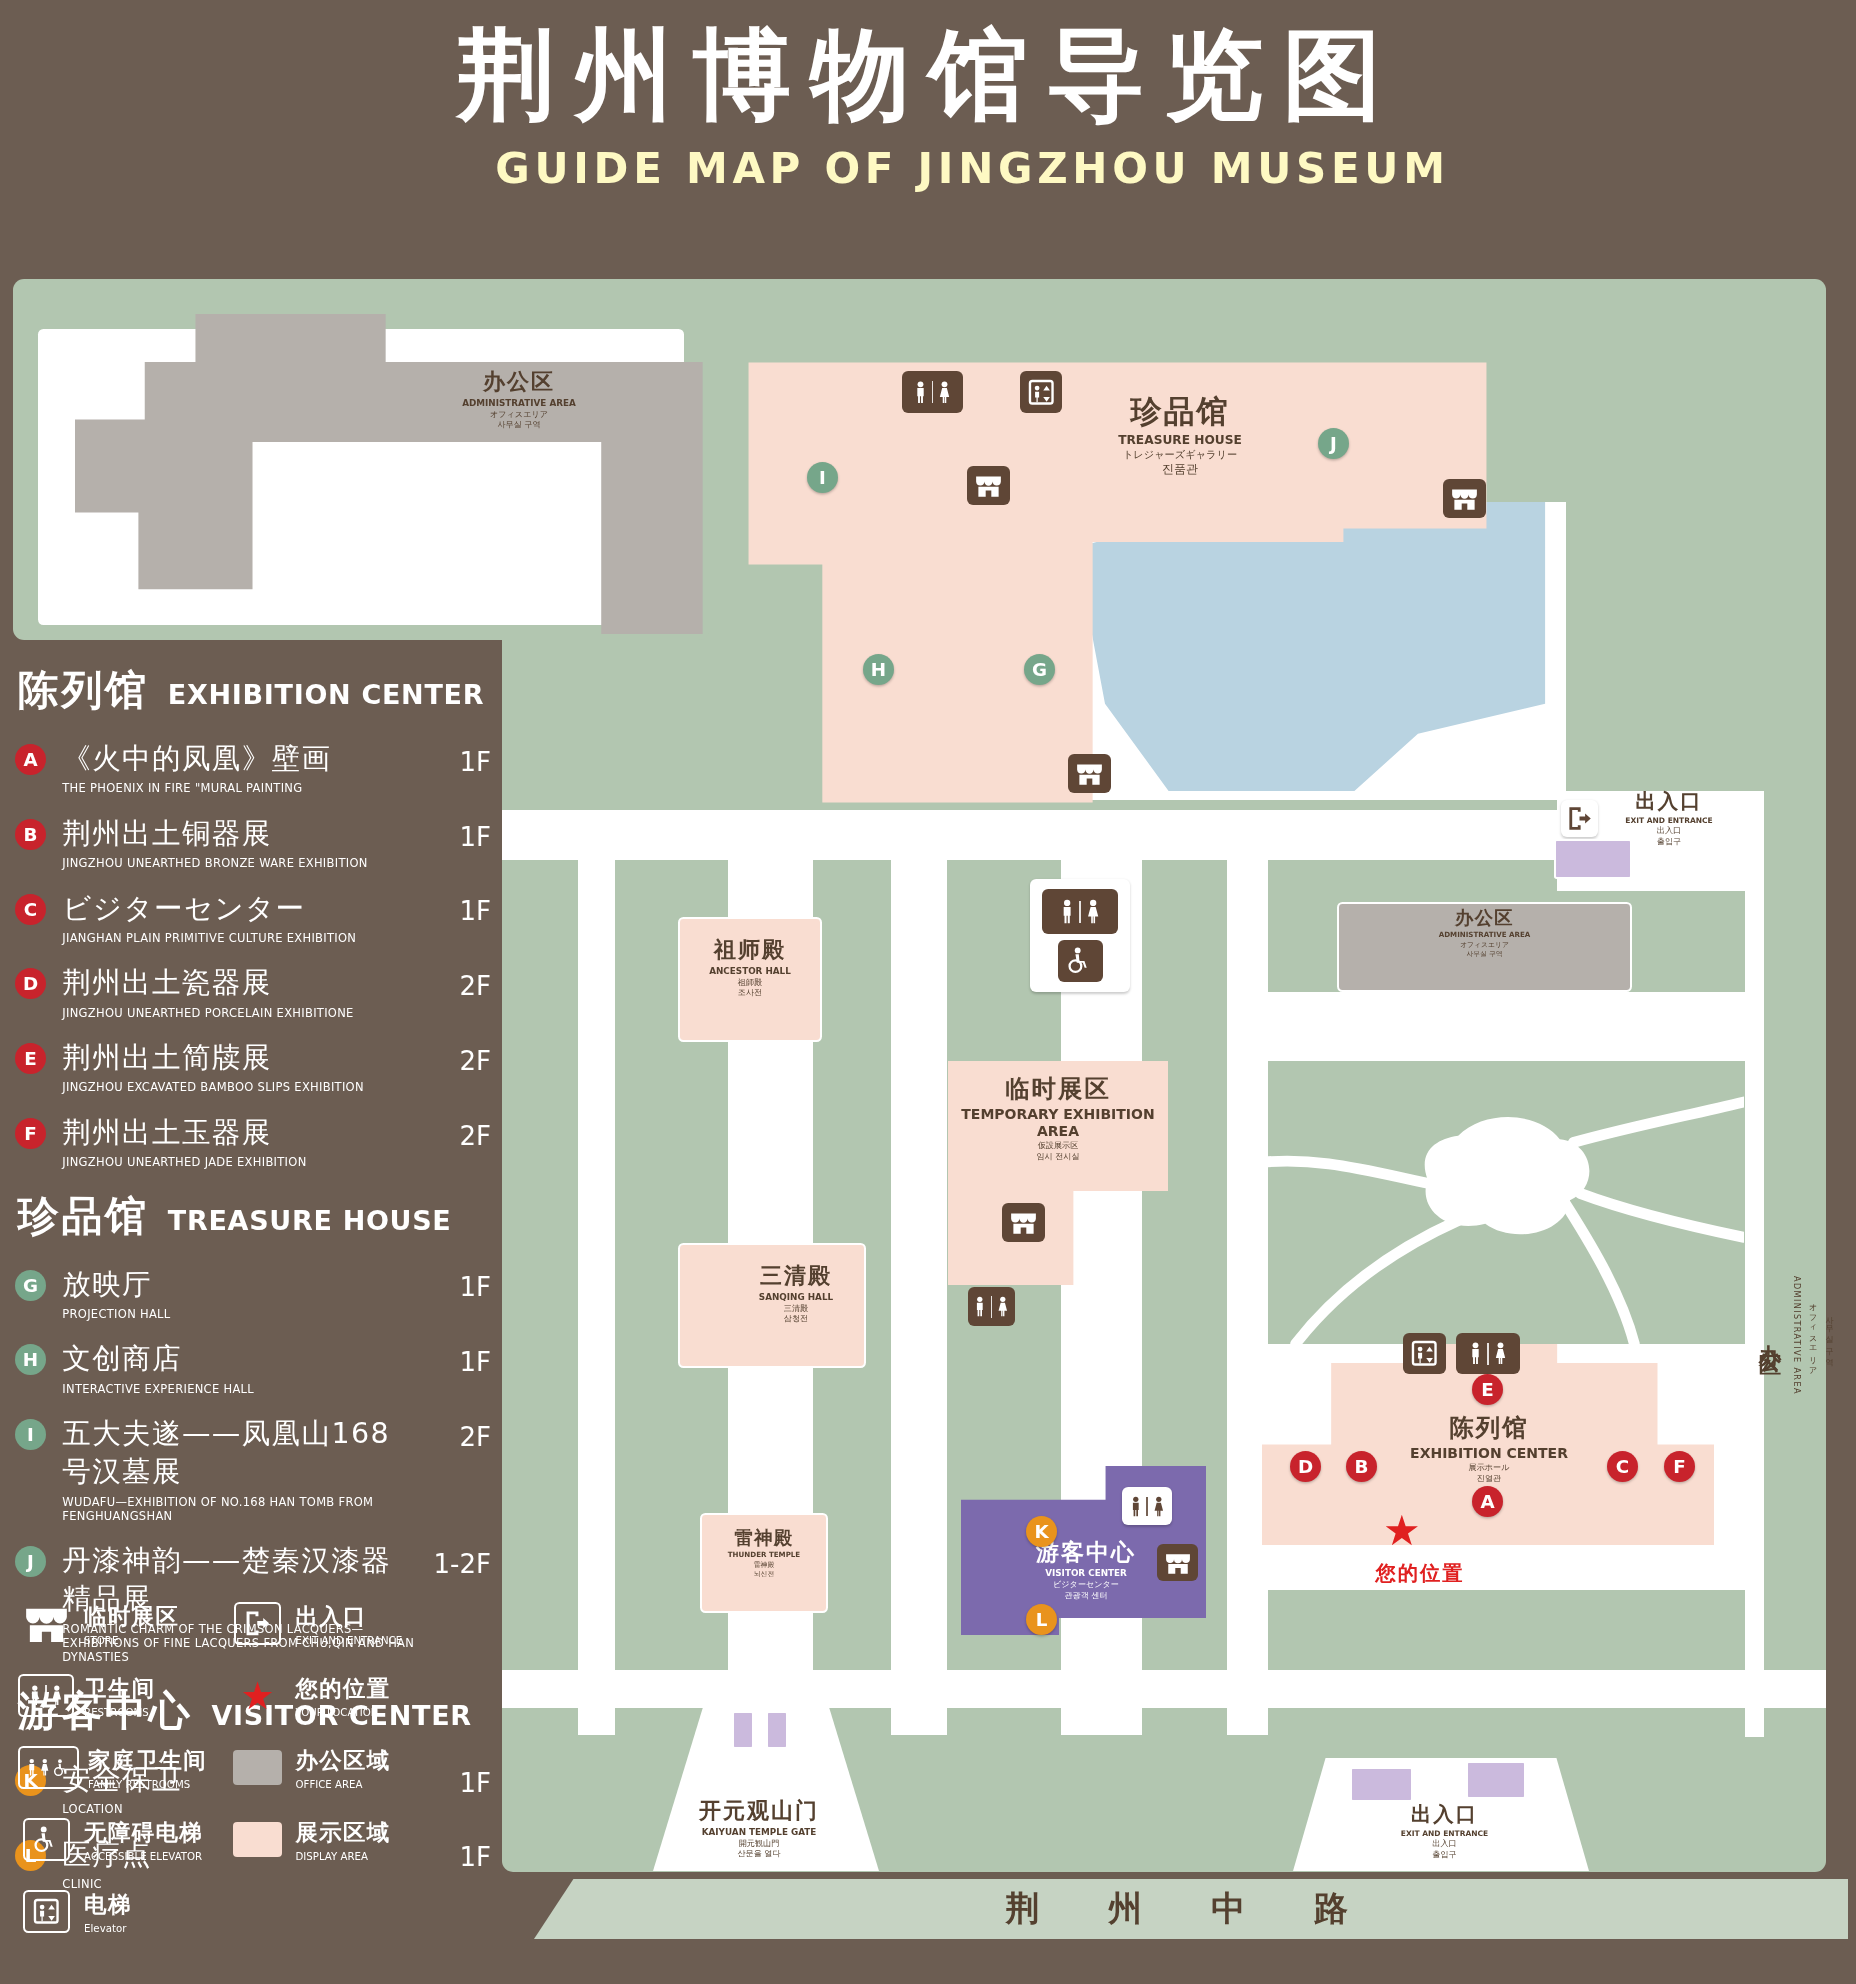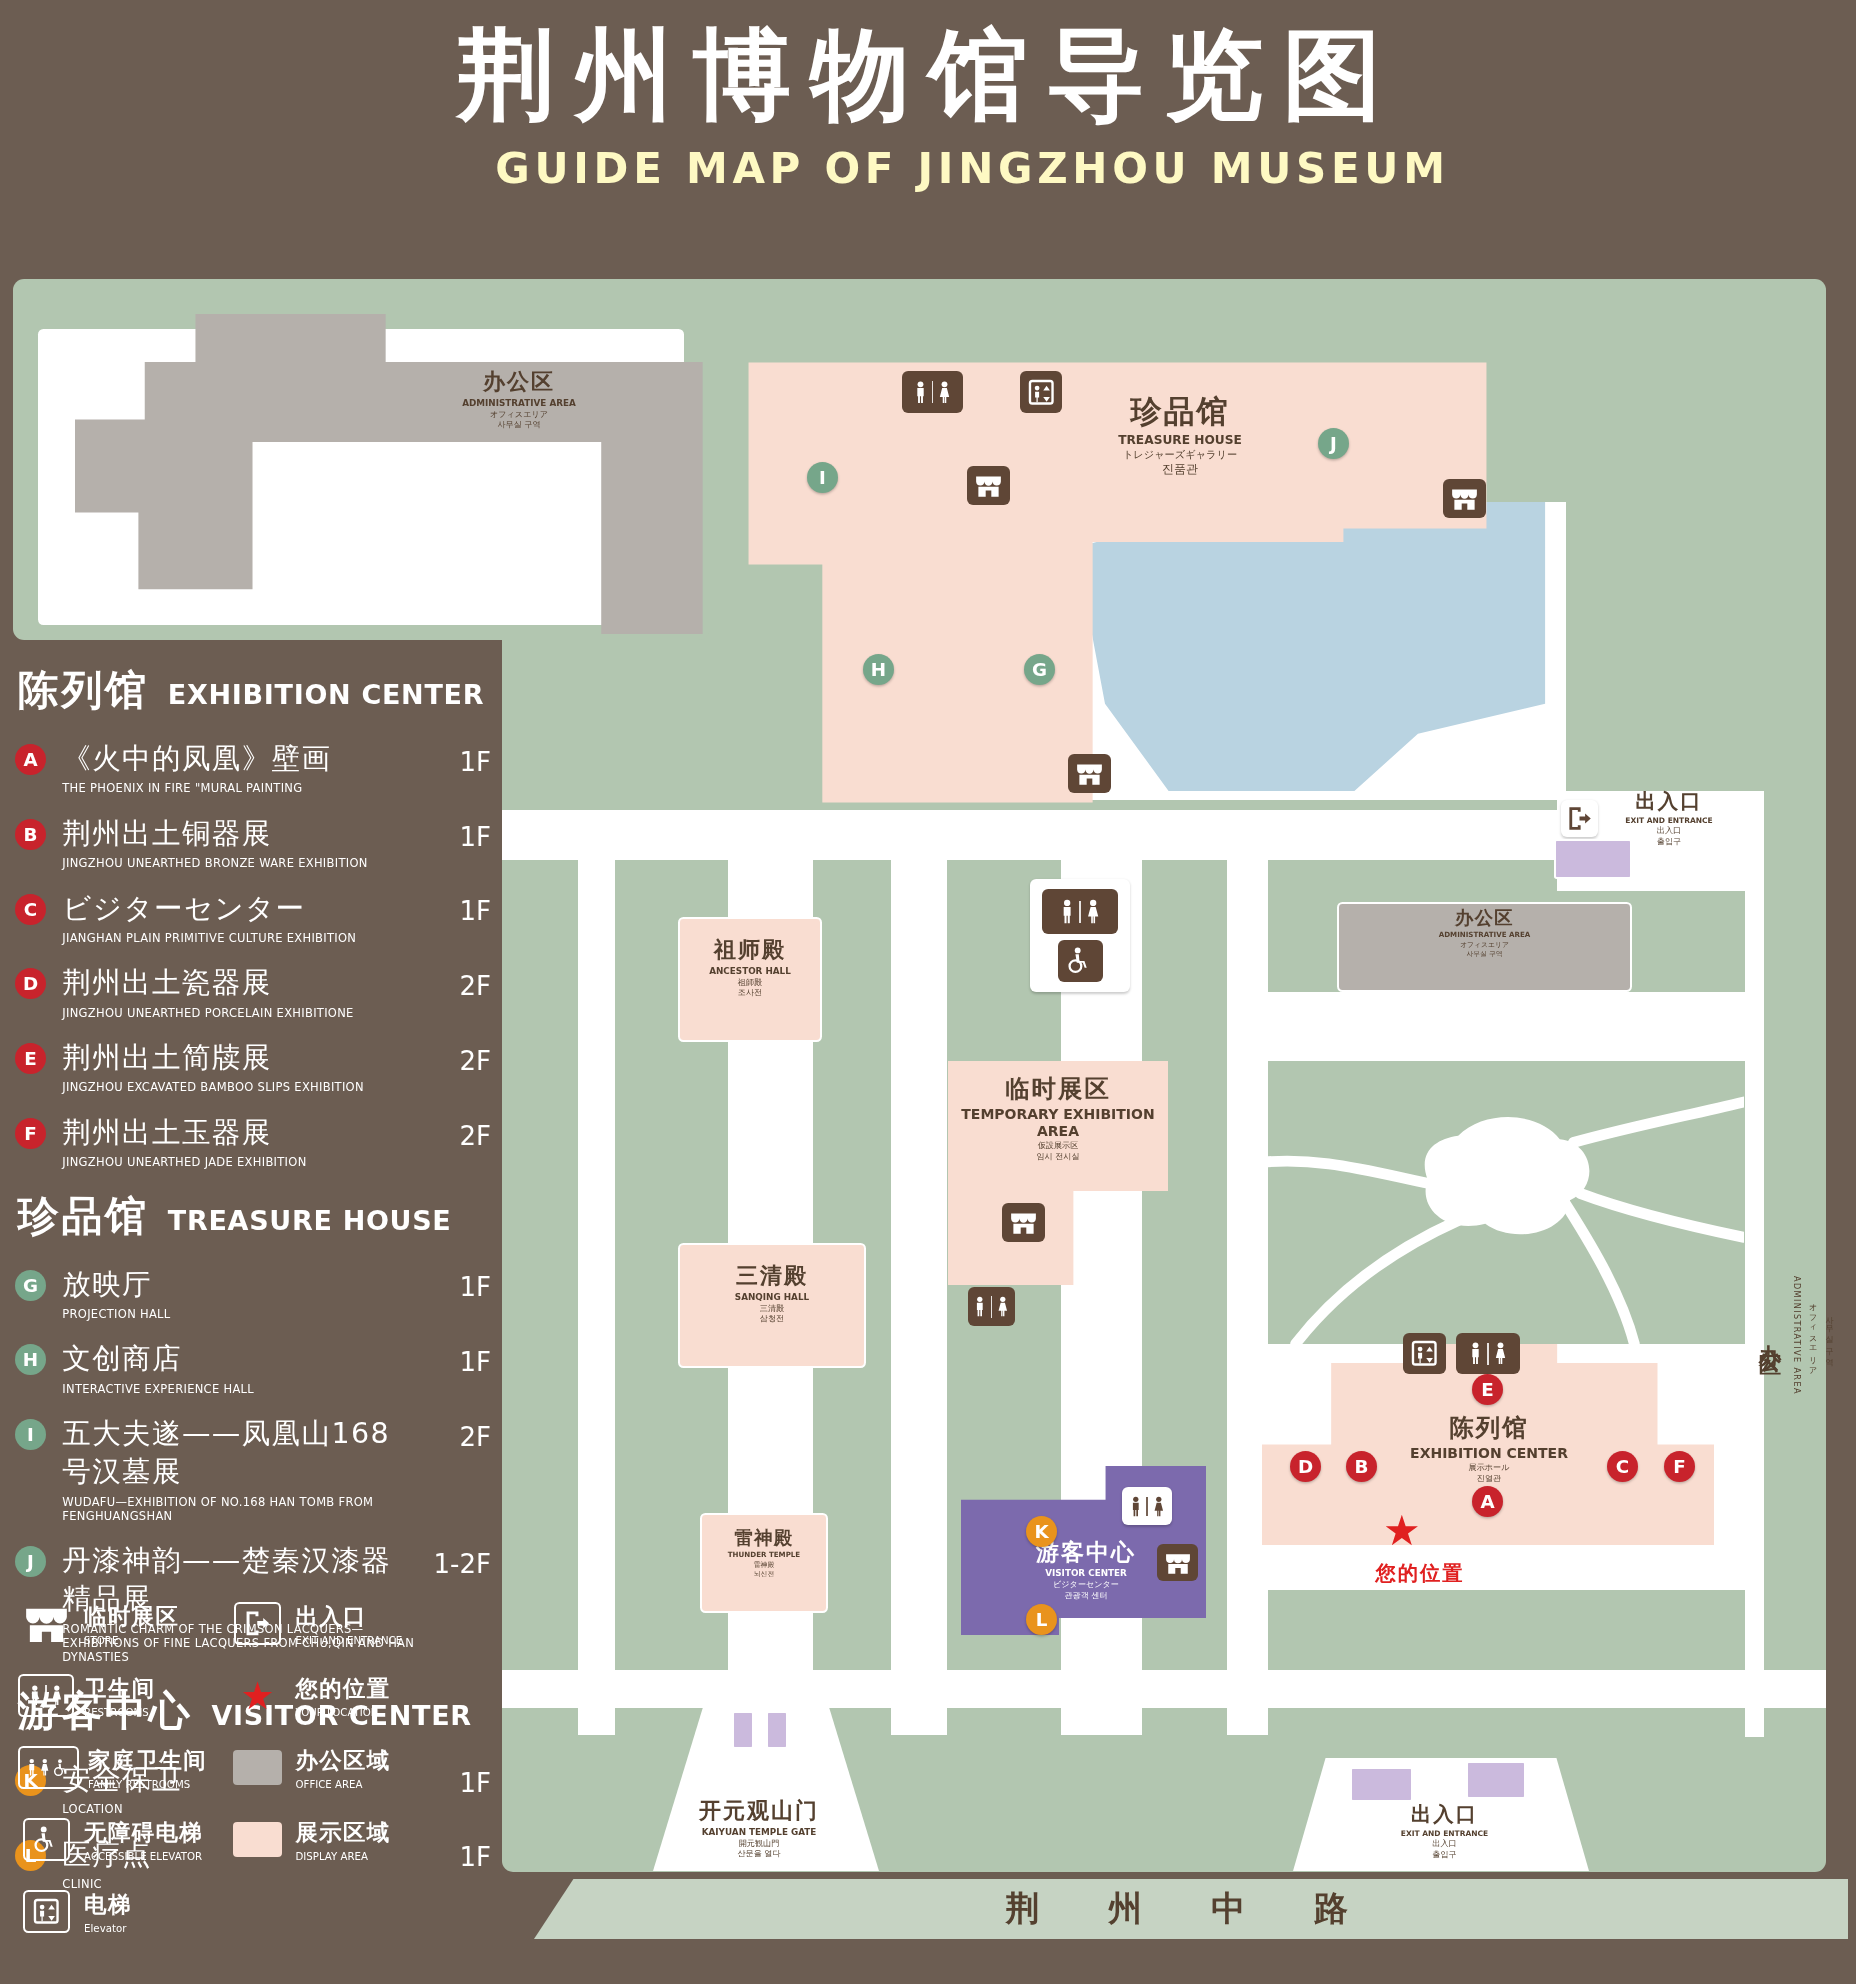--- a/index.html
+++ b/index.html
@@ -240,21 +240,21 @@
 
 <div class="abs bldg bldg-rect" style="left:678px;top:917px;width:144px;height:125px;"></div>
 <div class="abs blabel" style="left:678px;top:937px;width:144px;">
   <span class="bl-zh">祖师殿</span>
   <span class="bl-en">ANCESTOR HALL</span>
   <span class="bl-ja">祖師殿</span>
   <span class="bl-ko">조사전</span>
 </div>
 
 <div class="abs bldg bldg-rect" style="left:678px;top:1243px;width:188px;height:125px;"></div>
-<div class="abs blabel" style="left:678px;top:1263px;width:188px;">
+<div class="abs blabel" style="left:678px;top:1263px;width:188px;padding-left:24px;">
   <span class="bl-zh">三清殿</span>
   <span class="bl-en">SANQING HALL</span>
   <span class="bl-ja">三清殿</span>
   <span class="bl-ko">삼청전</span>
 </div>
 
 <div class="abs bldg bldg-rect" style="left:700px;top:1513px;width:128px;height:100px;"></div>
 <div class="abs blabel sm" style="left:700px;top:1527px;width:128px;">
   <span class="bl-zh">雷神殿</span>
   <span class="bl-en">THUNDER TEMPLE</span>

